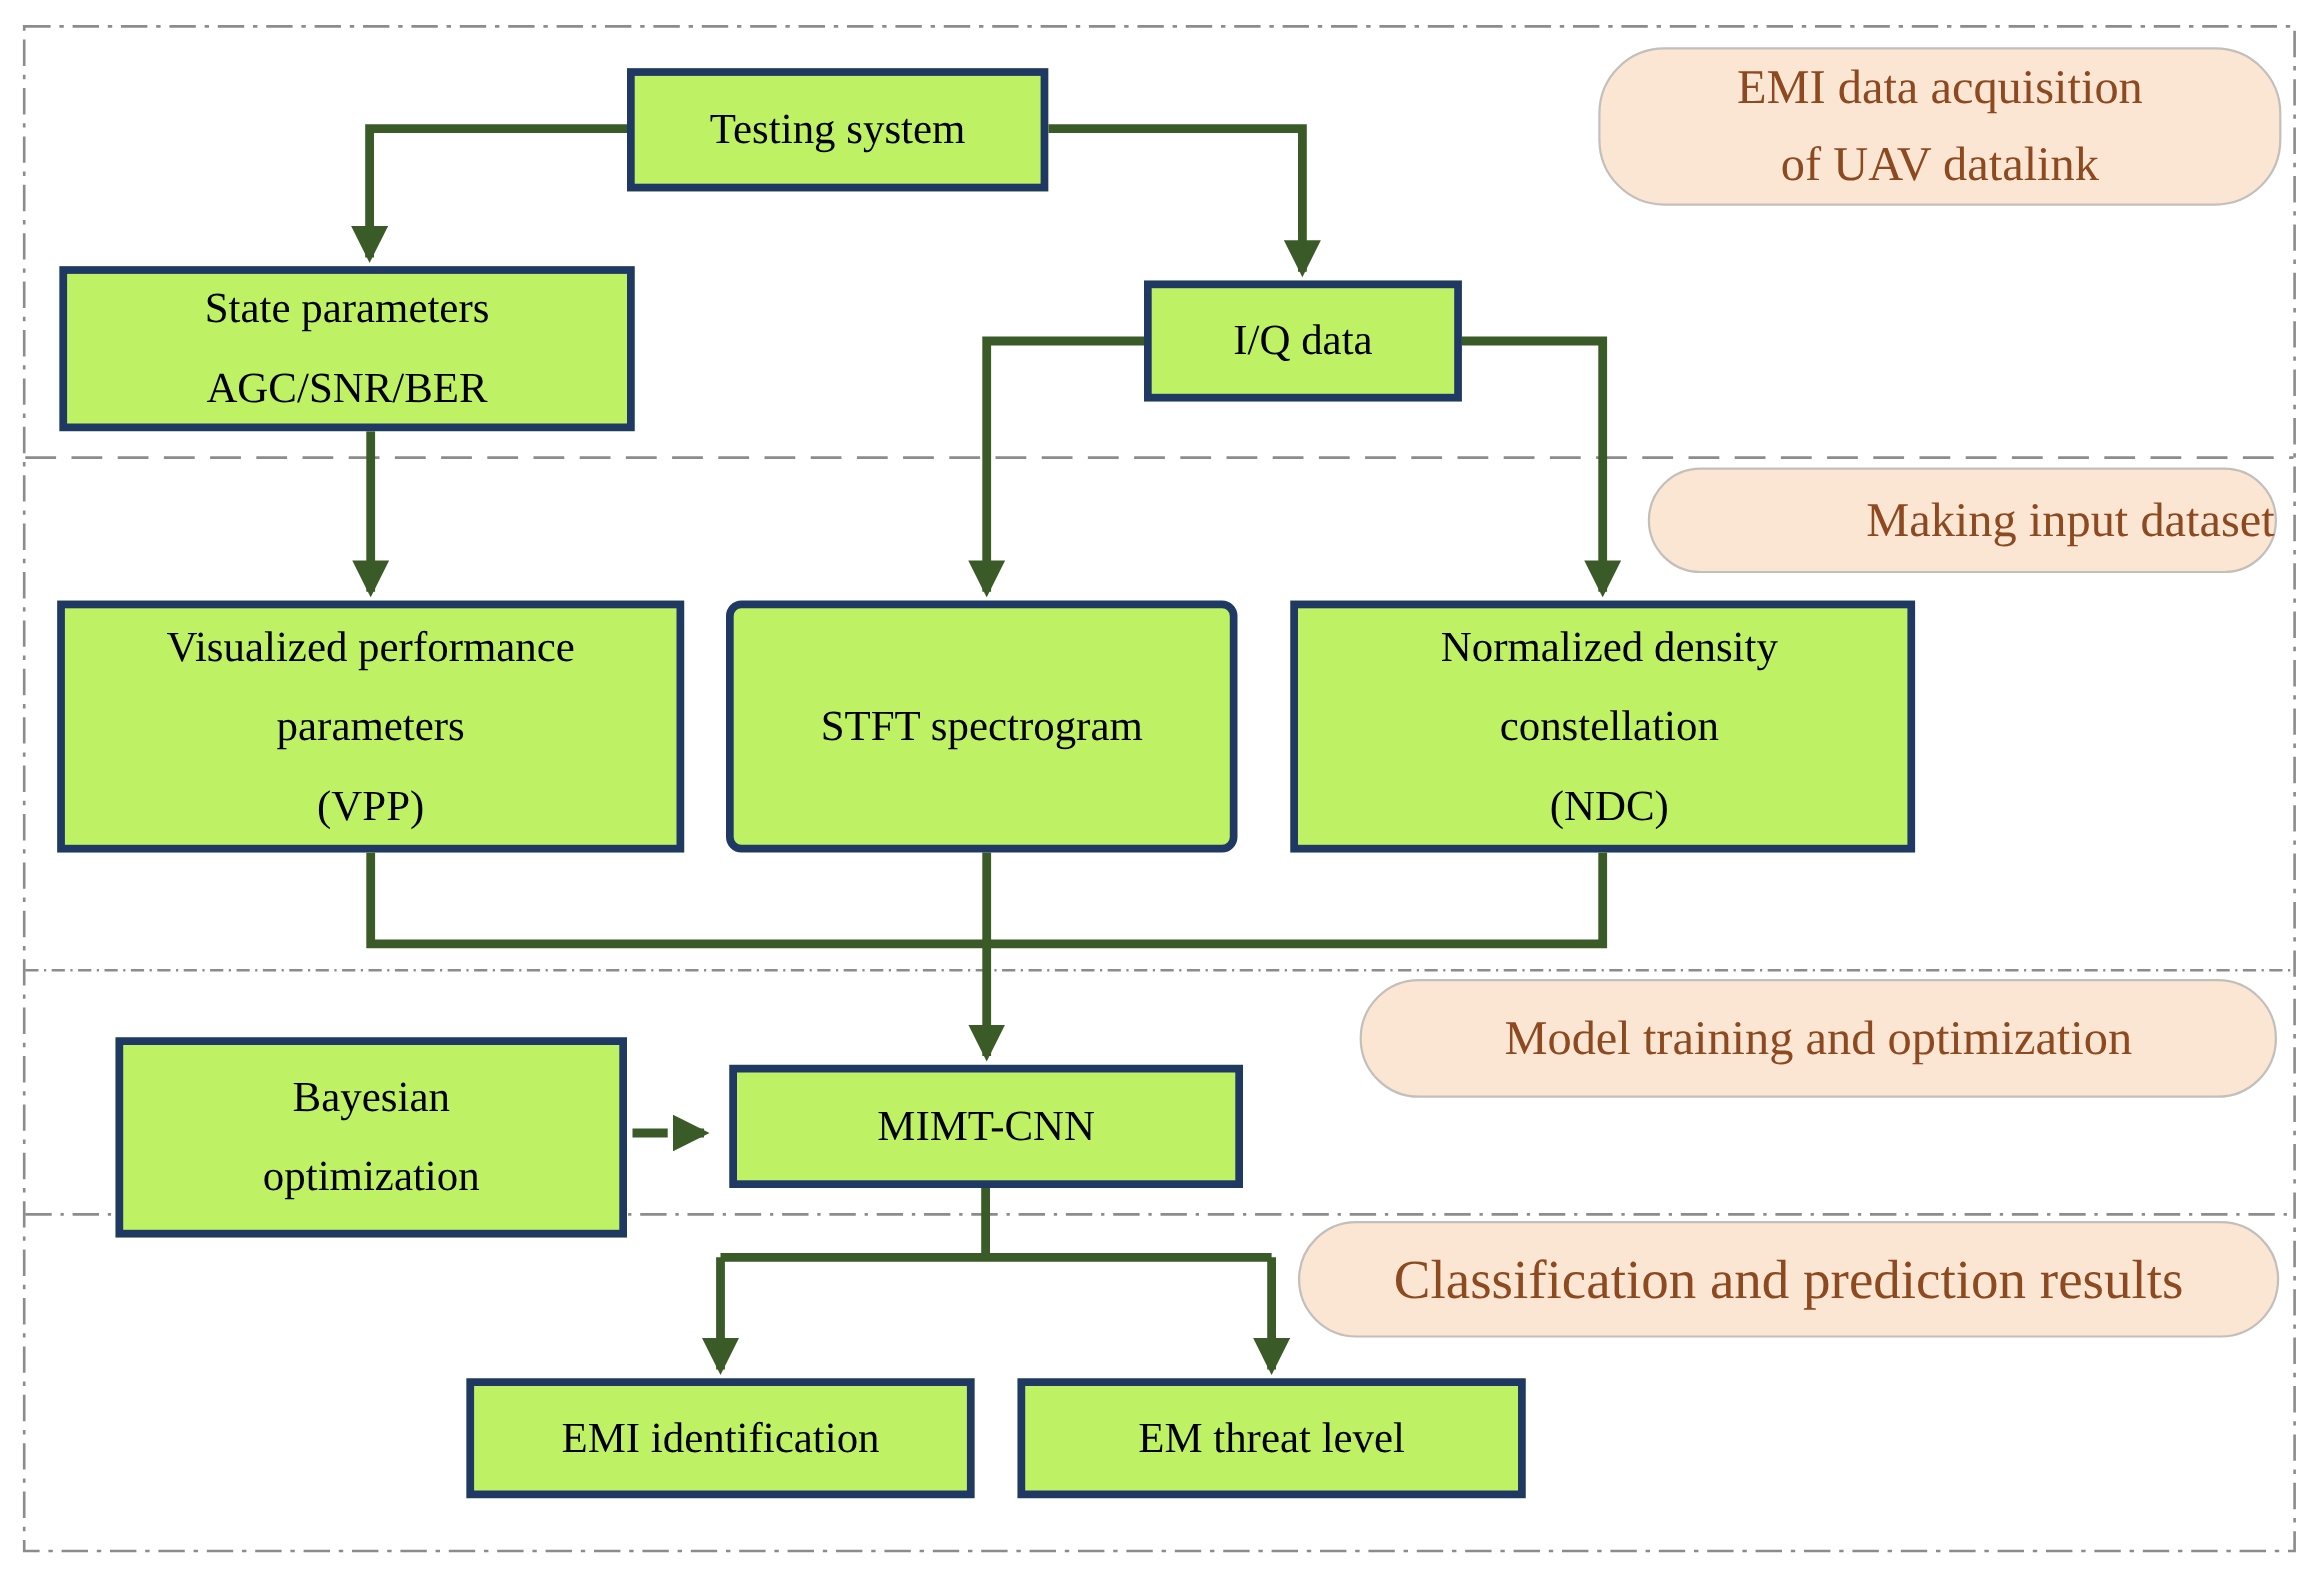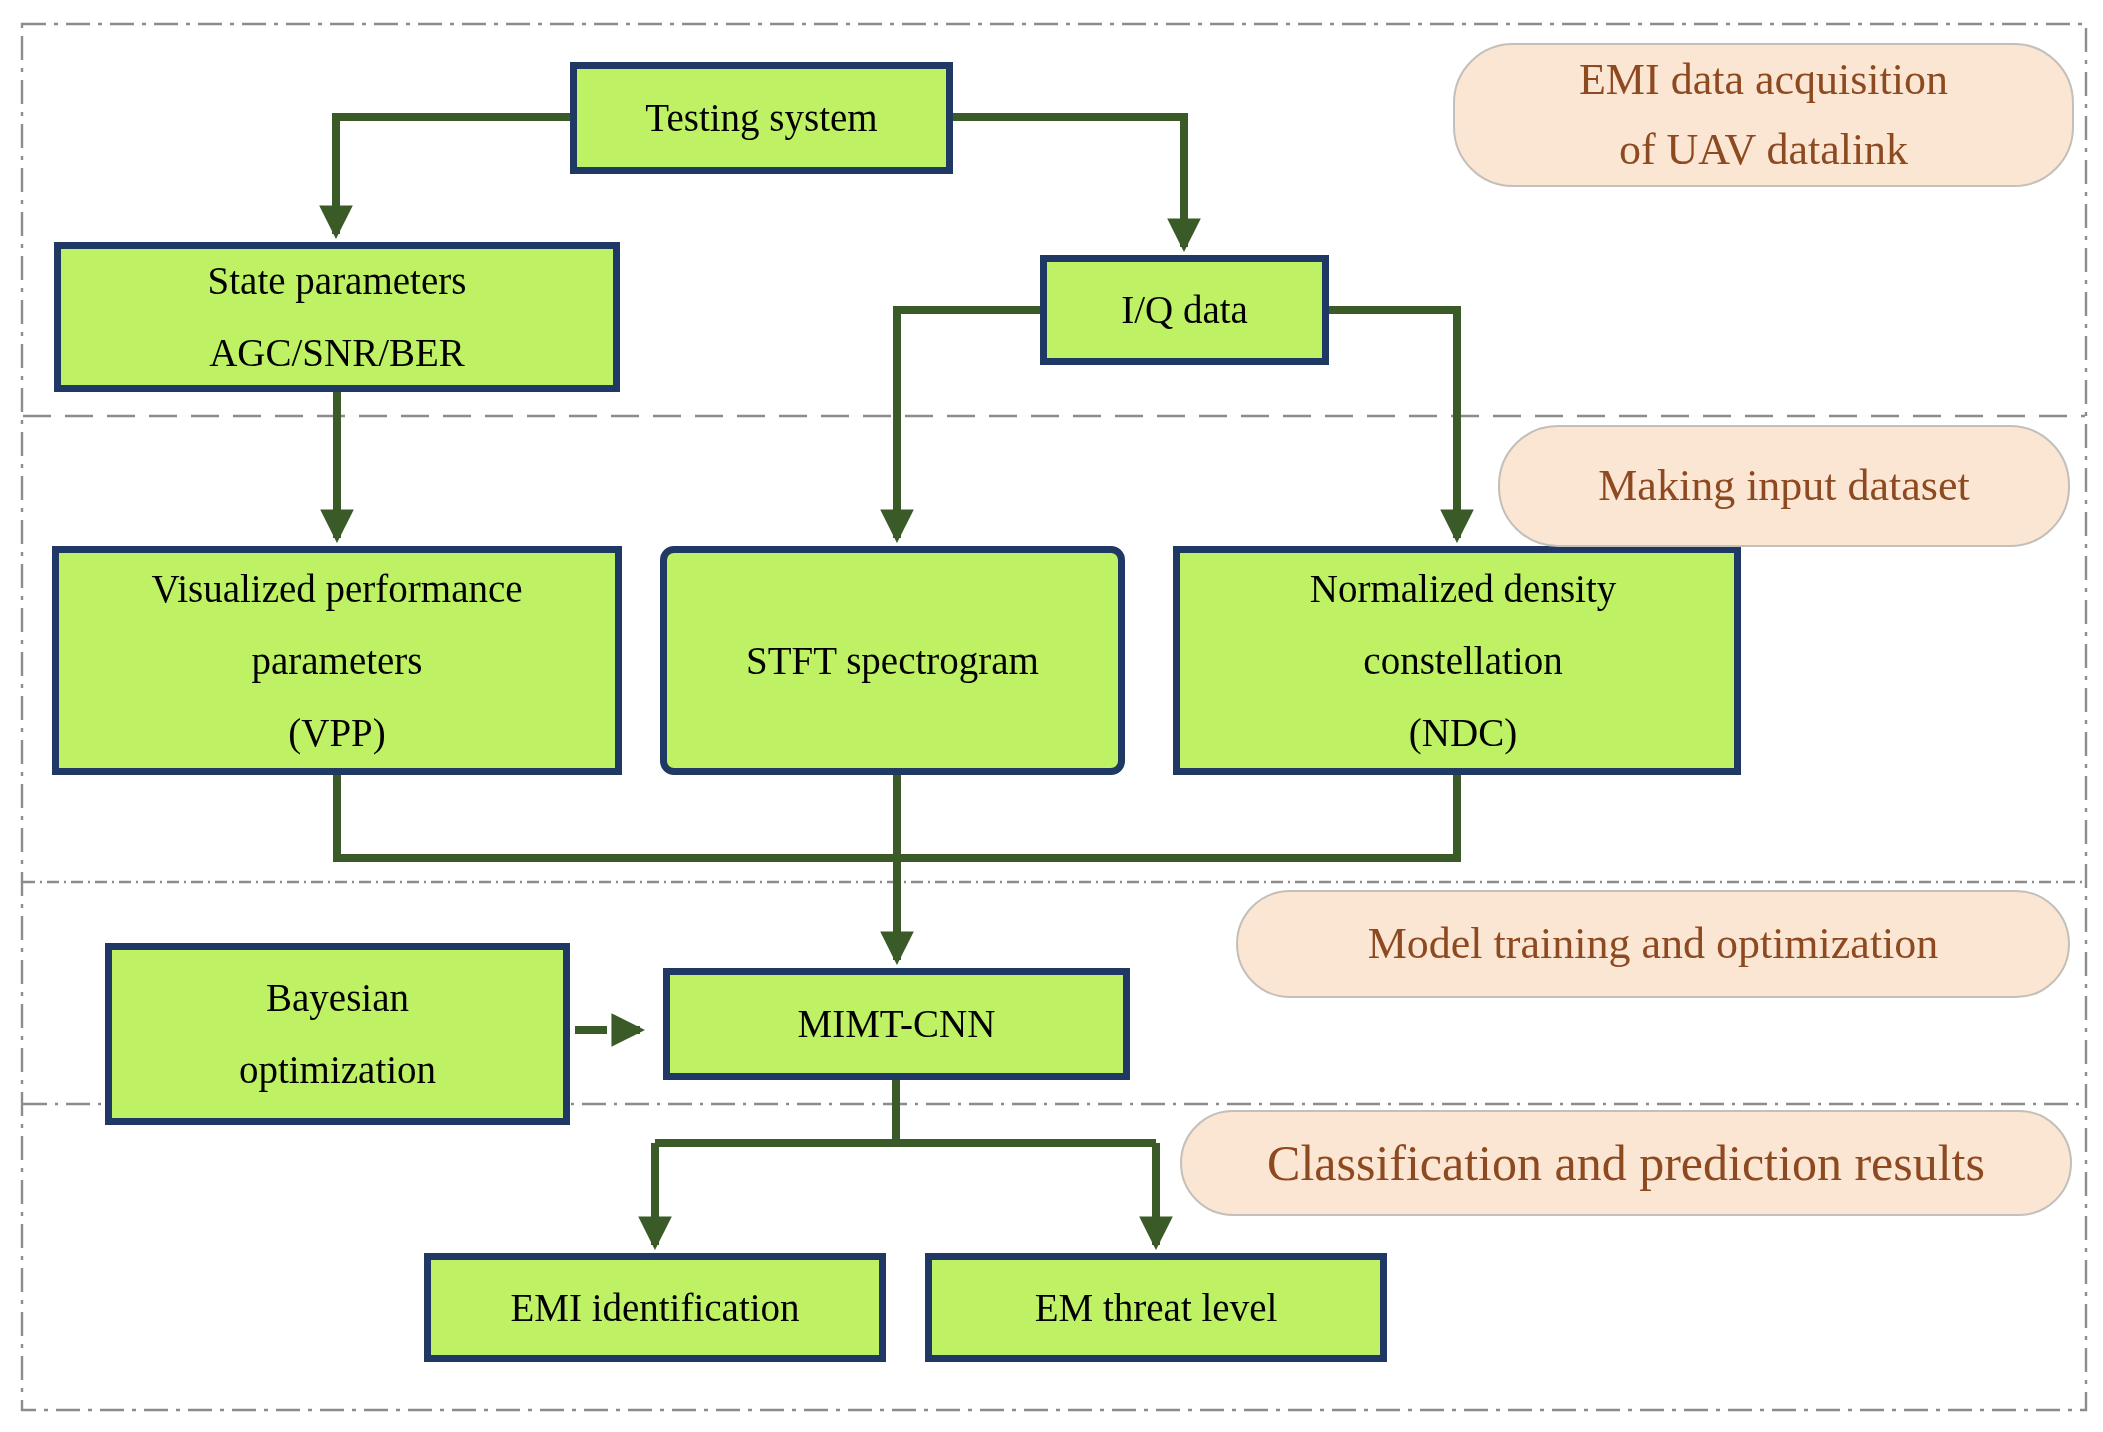--- a/index.html
+++ b/index.html
@@ -68,21 +68,21 @@
     <path d="M896,1078 V1143 M655,1143 H1156" class="conn"></path>
     <path d="M655,1143 V1245" class="conn" marker-end="url(#ah)"></path>
     <path d="M1156,1143 V1245" class="conn" marker-end="url(#ah)"></path>
     <path d="M575,1030 H640" class="conn" stroke-dasharray="32 18 30" marker-end="url(#ah)"></path>
   </svg>
 
   <div class="node" style="left:570px;top:62px;width:383px;height:112px;">
     <span>Testing system</span>
   </div>
 
-  <div class="node" style="left:54px;top:242px;width:566px;height:150px;justify-content:center;">
+  <div class="node" style="left:54px;top:242px;width:523px;height:150px;justify-content:center;">
     <span>State parameters</span>
     <span>AGC/SNR/BER</span>
   </div>
 
   <div class="node" style="left:1040px;top:255px;width:289px;height:110px;">
     <span>I/Q data</span>
   </div>
 
   <div class="node" style="left:52px;top:546px;width:570px;height:229px;">
     <span>Visualized performance</span>
@@ -115,21 +115,21 @@
 
   <div class="node" style="left:925px;top:1253px;width:462px;height:109px;">
     <span>EM threat level</span>
   </div>
 
   <div class="stage" style="left:1453px;top:43px;width:621px;height:144px;">
     <span>EMI data acquisition</span>
     <span>of UAV datalink</span>
   </div>
 
-  <div class="stage" style="left:1498px;top:425px;width:572px;height:122px;">
+  <div class="stage" style="left:1498px;top:425px;width:572px;height:96px;align-items:flex-end;">
     <span>Making input dataset</span>
   </div>
 
   <div class="stage" style="left:1236px;top:890px;width:834px;height:108px;">
     <span>Model training and optimization</span>
   </div>
 
   <div class="stage small" style="left:1180px;top:1110px;width:892px;height:106px;">
     <span>Classification and prediction results</span>
   </div>

